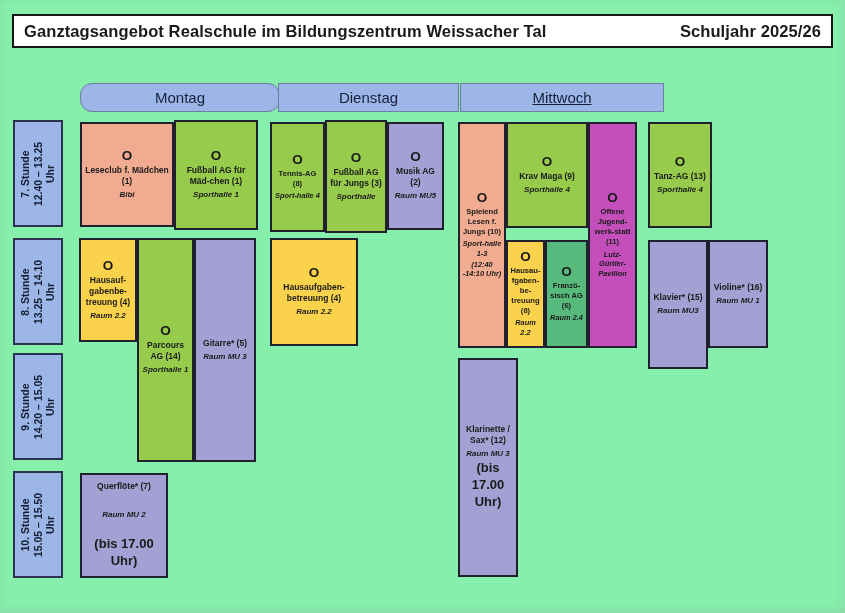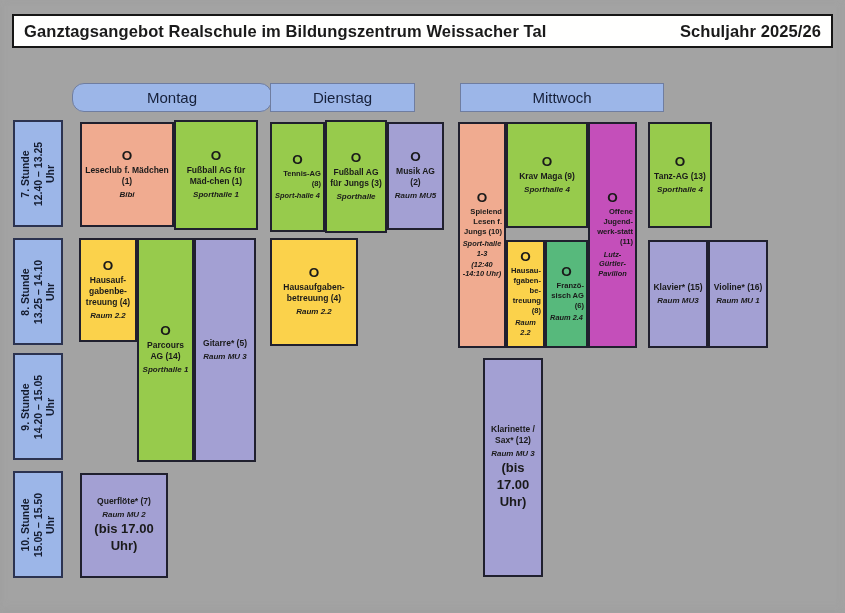--- a/index.html
+++ b/index.html
@@ -1,17 +1,17 @@
 <!DOCTYPE html>
 <html lang="de"><head>
 <meta charset="utf-8">
 <style>
   html,body{margin:0;padding:0;background:#ffffff;}
   .page{
-    position:relative;width:845px;height:613px;background:#a3a3a3;
+    position:relative;width:845px;height:613px;background:#86efac;
     font-family:"Liberation Sans", sans-serif;color:#1a1a1a;overflow:hidden;
     box-shadow:inset 0 -4px 8px rgba(150,150,150,.15), inset -3px 0 6px rgba(170,170,170,.12);
   }
   .titlebar{
     position:absolute;left:12px;top:14px;width:821px;height:34px;
     border:2px solid #161616;box-sizing:border-box;background:#fffffe;
     display:flex;align-items:center;justify-content:space-between;
     padding:0 10px;font-weight:bold;font-size:16.5px;letter-spacing:.1px;
   }
   .dhead{
@@ -32,46 +32,46 @@
   .ebox{
     position:absolute;border:2px solid #20202e;box-sizing:border-box;
     display:flex;flex-direction:column;align-items:center;justify-content:center;
     text-align:center;padding:3px 2px;overflow:hidden;
   }
   .marker{font-size:13.5px;font-weight:bold;line-height:1.1;margin-bottom:1px;}
   .ename{font-size:8.5px;font-weight:bold;line-height:1.3;overflow-wrap:break-word;max-width:100%;}
   .eroom{font-size:8px;font-weight:600;font-style:italic;line-height:1.3;margin-top:3px;overflow-wrap:break-word;max-width:100%;}
   .enote{font-size:13px;font-weight:600;line-height:1.3;margin-top:1px;overflow-wrap:break-word;max-width:100%;}
   .italic{font-style:italic;}
-  .small .ename{font-size:7.6px;text-align:right;}
+  .small .ename{font-size:7.6px;}
   .small .eroom,.small .enote{font-size:7.4px;}
   .salmon{background:#f0ab90;}
   .green{background:#97cb4c;}
   .yellow{background:#fbd24b;}
   .purple{background:#a3a0d3;}
   .magenta{background:#c44fba;}
   .teal{background:#57b97c;}
 </style>
 </head>
 <body>
 
 <div class="page">
 
   <div class="titlebar">
     <span>Ganztagsangebot Realschule im Bildungszentrum Weissacher Tal</span>
     <span>Schuljahr 2025/26</span>
   </div>
 
-  <div class="dhead" style="left:72px;width:200px;border-radius:12px;">
+  <div class="dhead" style="left:80px;width:200px;border-radius:12px;">
       <span>Montag</span>
     </div>
-  <div class="dhead" style="left:270px;width:145px;">
+  <div class="dhead" style="left:278px;width:181px;">
       <span>Dienstag</span>
     </div>
-  <div class="dhead" style="left:460px;width:204px;">
+  <div class="dhead" style="left:460px;width:204px;text-decoration:underline;">
       <span>Mittwoch</span>
     </div>
 
   <div class="tbox" style="top:120px;">
     <div class="rot">
       <div>7. Stunde</div>
       <div>12.40 – 13.25</div>
       <div>Uhr</div>
     </div>
   </div>
@@ -114,21 +114,21 @@
   </div>
   <div class="ebox green" style="left:137px;top:238px;width:57px;height:224px;">
     <div class="marker">O</div>
     <div class="ename">Parcours AG (14)</div>
     <div class="eroom">Sporthalle 1</div>
   </div>
   <div class="ebox purple" style="left:194px;top:238px;width:62px;height:224px;">
     <div class="ename">Gitarre* (5)</div>
     <div class="eroom">Raum MU 3</div>
   </div>
-  <div class="ebox purple" style="left:80px;top:473px;width:88px;height:105px;">
+  <div class="ebox purple" style="left:80px;top:473px;width:88px;height:105px;gap:15px;">
     <div class="ename">Querflöte* (7)</div>
     <div class="eroom">Raum MU 2</div>
     <div class="enote">(bis 17.00 Uhr)</div>
   </div>
 
   <div class="ebox green small" style="left:270px;top:122px;width:55px;height:110px;">
     <div class="marker">O</div>
     <div class="ename">Tennis-AG (8)</div>
     <div class="eroom">Sport-halle 4</div>
   </div>
@@ -167,32 +167,32 @@
   <div class="ebox yellow small" style="left:506px;top:240px;width:39px;height:108px;">
     <div class="marker">O</div>
     <div class="ename">Hausau-fgaben-be-treuung (8)</div>
     <div class="eroom">Raum 2.2</div>
   </div>
   <div class="ebox teal small" style="left:545px;top:240px;width:43px;height:108px;">
     <div class="marker">O</div>
     <div class="ename">Franzö-sisch AG (6)</div>
     <div class="eroom">Raum 2.4</div>
   </div>
-  <div class="ebox purple" style="left:483px;top:358px;width:60px;height:219px;">
+  <div class="ebox purple" style="left:458px;top:358px;width:60px;height:219px;">
     <div class="ename">Klarinette / Sax* (12)</div>
     <div class="eroom">Raum MU 3</div>
     <div class="enote">(bis 17.00 Uhr)</div>
   </div>
 
   <div class="ebox green" style="left:648px;top:122px;width:64px;height:106px;">
     <div class="marker">O</div>
     <div class="ename">Tanz-AG (13)</div>
     <div class="eroom">Sporthalle 4</div>
   </div>
-  <div class="ebox purple" style="left:648px;top:240px;width:60px;height:108px;">
+  <div class="ebox purple" style="left:648px;top:240px;width:60px;height:129px;">
     <div class="ename">Klavier* (15)</div>
     <div class="eroom">Raum MU3</div>
   </div>
   <div class="ebox purple" style="left:708px;top:240px;width:60px;height:108px;">
     <div class="ename">Violine* (16)</div>
     <div class="eroom">Raum MU 1</div>
   </div>
 
 </div>
 

